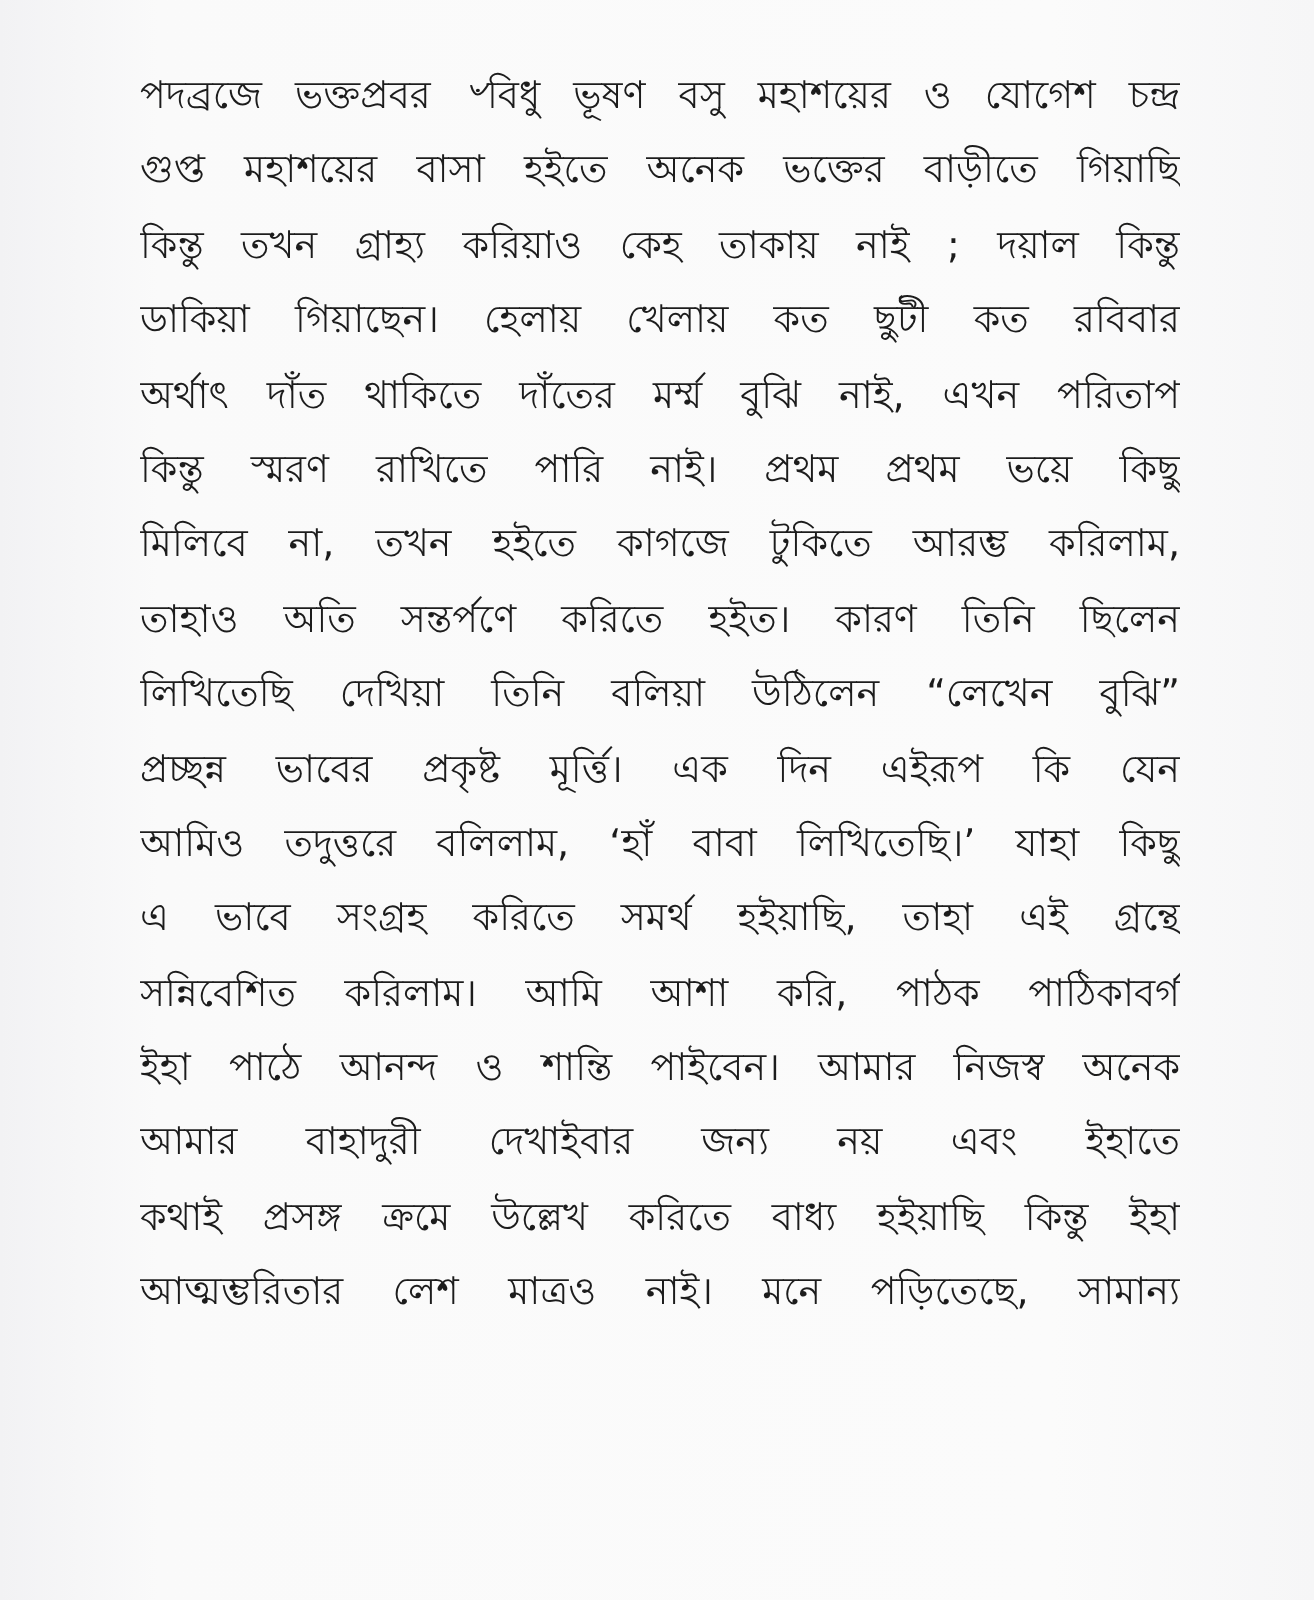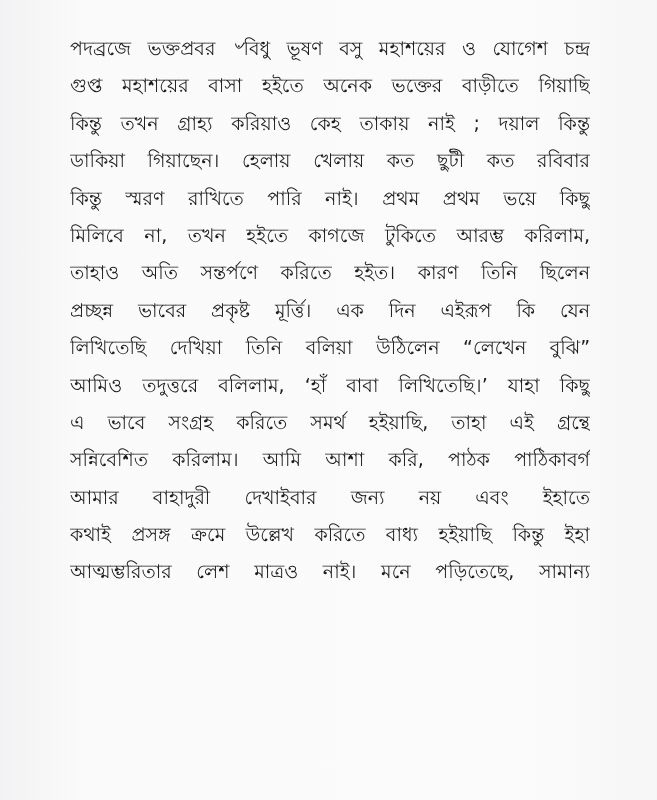--- a/index.html
+++ b/index.html
@@ -40,26 +40,28 @@
   </style>
 </head>
 <body>
 
 <div class="page">
   <div class="text-block">
     <div class="line">পদব্রজে ভক্তপ্রবর ৺বিধু ভূষণ বসু মহাশয়ের ও যোগেশ চন্দ্র</div>
     <div class="line">গুপ্ত মহাশয়ের বাসা হইতে অনেক ভক্তের বাড়ীতে গিয়াছি</div>
     <div class="line">কিন্তু তখন গ্রাহ্য করিয়াও কেহ তাকায় নাই ; দয়াল কিন্তু</div>
     <div class="line">ডাকিয়া গিয়াছেন। হেলায় খেলায় কত ছুটী কত রবিবার</div>
+    <div class="line">অর্থাৎ দাঁত থাকিতে দাঁতের মর্ম্ম বুঝি নাই, এখন পরিতাপ</div>
     <div class="line">কিন্তু স্মরণ রাখিতে পারি নাই। প্রথম প্রথম ভয়ে কিছু</div>
     <div class="line">মিলিবে না, তখন হইতে কাগজে টুকিতে আরম্ভ করিলাম,</div>
     <div class="line">তাহাও অতি সন্তর্পণে করিতে হইত। কারণ তিনি ছিলেন</div>
+    <div class="line">লিখিতেছি দেখিয়া তিনি বলিয়া উঠিলেন “লেখেন বুঝি”</div>
     <div class="line">প্রচ্ছন্ন ভাবের প্রকৃষ্ট মূর্ত্তি। এক দিন এইরূপ কি যেন</div>
-    <div class="line">লিখিতেছি দেখিয়া তিনি বলিয়া উঠিলেন “লেখেন বুঝি”</div>
     <div class="line">আমিও তদুত্তরে বলিলাম, ‘হাঁ বাবা লিখিতেছি।’ যাহা কিছু</div>
     <div class="line">এ ভাবে সংগ্রহ করিতে সমর্থ হইয়াছি, তাহা এই গ্রন্থে</div>
     <div class="line">সন্নিবেশিত করিলাম। আমি আশা করি, পাঠক পাঠিকাবর্গ</div>
+    <div class="line">ইহা পাঠে আনন্দ ও শান্তি পাইবেন। আমার নিজস্ব অনেক</div>
     <div class="line">আমার বাহাদুরী দেখাইবার জন্য নয় এবং ইহাতে</div>
     <div class="line">কথাই প্রসঙ্গ ক্রমে উল্লেখ করিতে বাধ্য হইয়াছি কিন্তু ইহা</div>
     <div class="line">আত্মম্ভরিতার লেশ মাত্রও নাই। মনে পড়িতেছে, সামান্য</div>
 
   </div>
 </div>
 
 </body></html>

